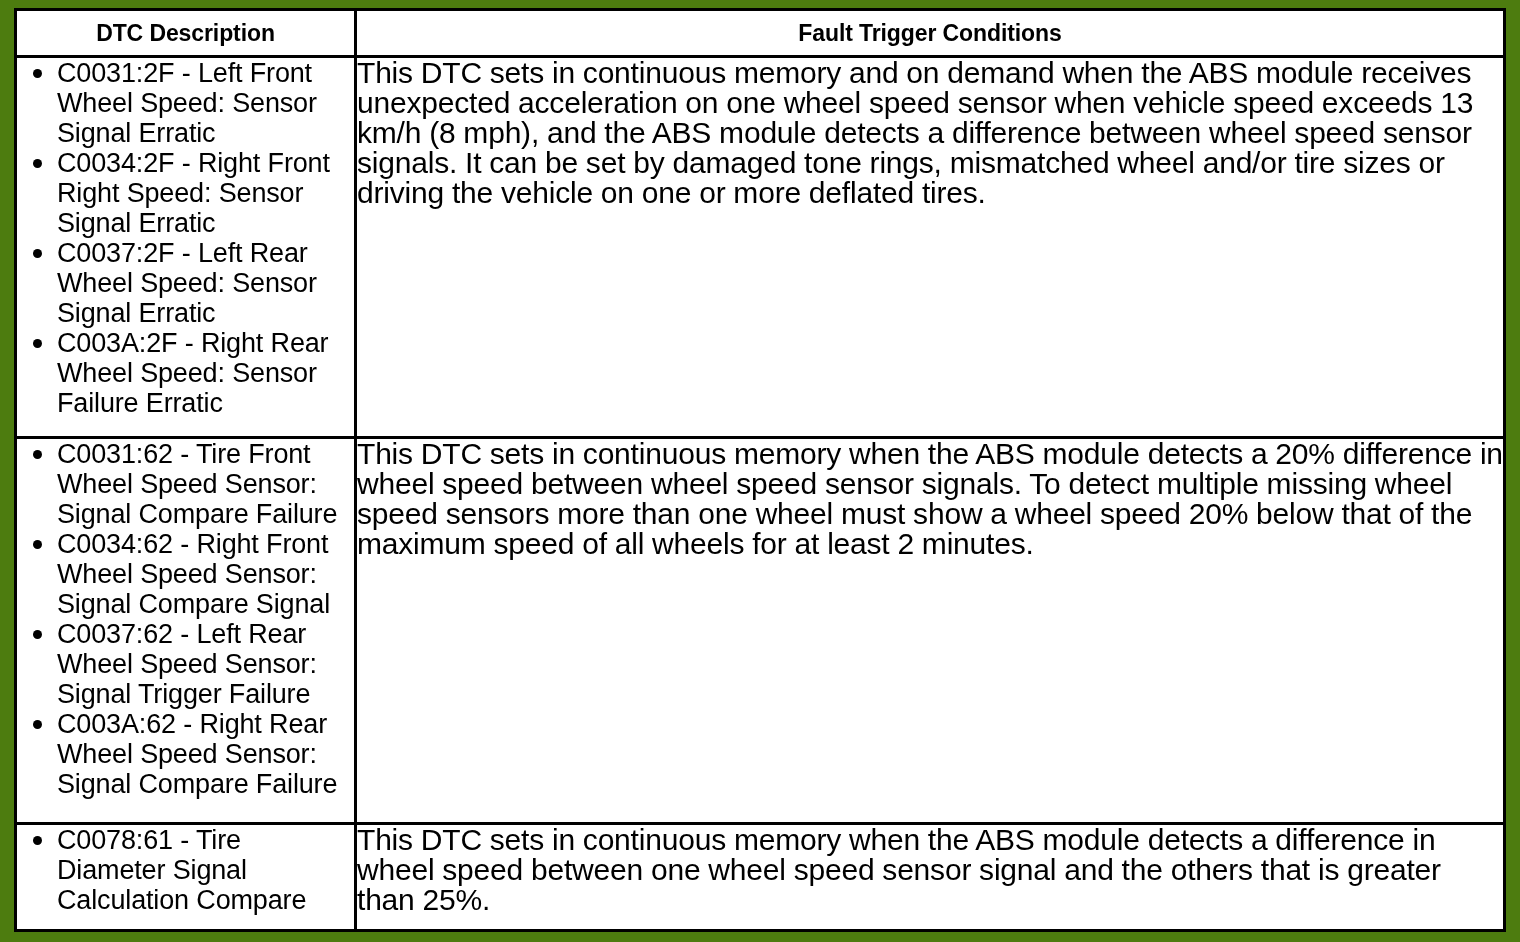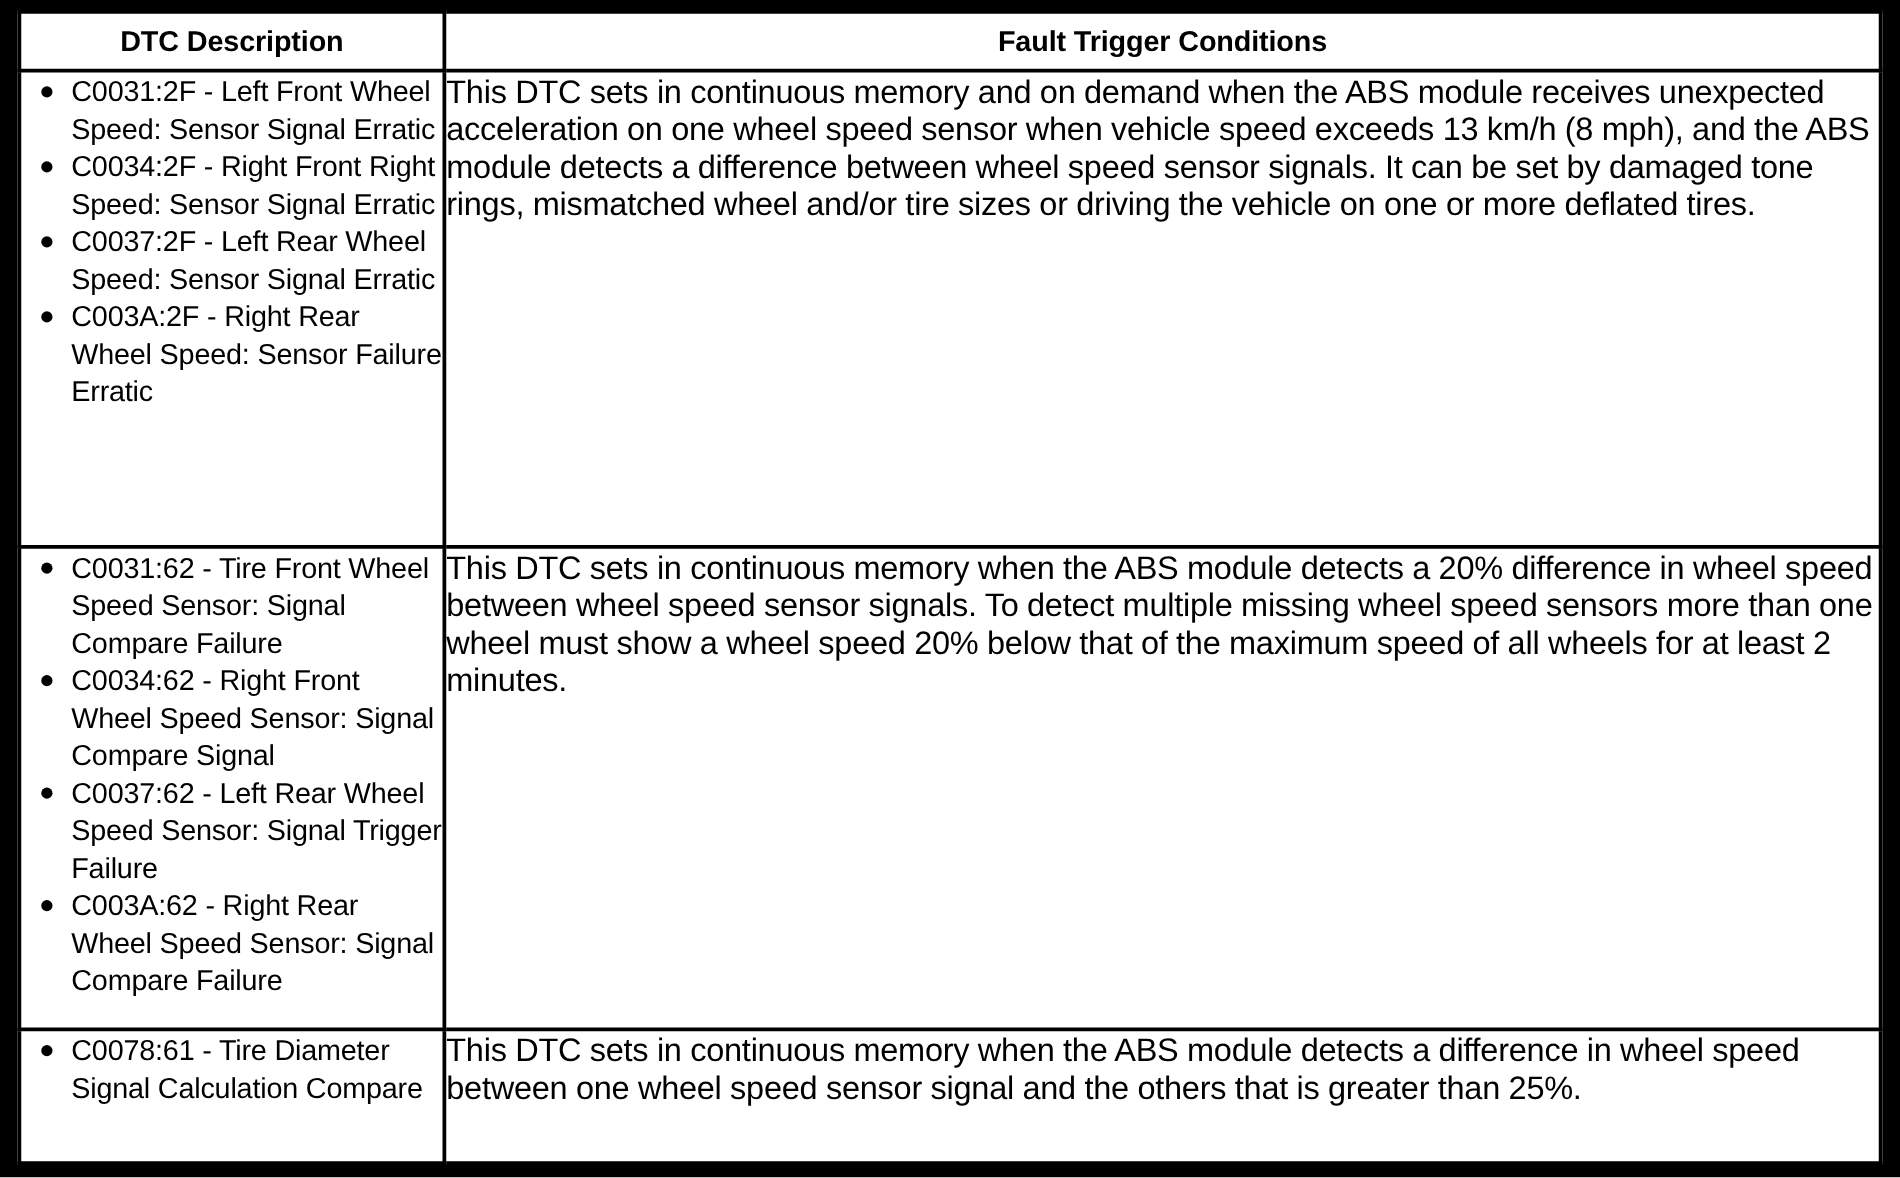--- a/index.html
+++ b/index.html
@@ -14,21 +14,21 @@
     font-family: "Liberation Sans", sans-serif;
     color: #000000;
     -webkit-font-smoothing: none;
   }
 
   .page {
     position: relative;
     width: 1520px;
     height: 942px;
     box-sizing: border-box;
-    background: #000000;
+    background: #4d7c0f;
   }
 
   table.dtc-table {
     position: absolute;
     left: 14px;
     top: 8px;
     width: 1489px;
     border-collapse: collapse;
     table-layout: fixed;
     background: #ffffff;
@@ -69,41 +69,41 @@
 
   ul.dtc-list {
     list-style: none;
     margin: 0;
     padding: 0;
   }
   ul.dtc-list li.dtc-item {
     position: relative;
     padding-left: 40px;
     margin: 0 0 0 0;
-    font-size: 23px;
+    font-size: 27px;
     line-height: 30px;
     letter-spacing: -0.15px;
   }
   ul.dtc-list li.dtc-item .bullet {
     position: absolute;
     left: 16px;
     top: 11px;
     width: 9px;
     height: 9px;
     background: #000000;
     border-radius: 50%;
     display: block;
   }
   ul.dtc-list li.dtc-item .dtc-text {
     display: block;
   }
 
   p.cond-text {
     margin: 0;
-    font-size: 26px;
+    font-size: 30px;
     line-height: 30px;
     letter-spacing: -0.2px;
     text-align: left;
     word-spacing: -0.2px;
   }
 
   
   tr.row-1 td { height: 378px; }
   tr.row-2 td { height: 383px; }
   tr.row-3 td { height: 104px; }

